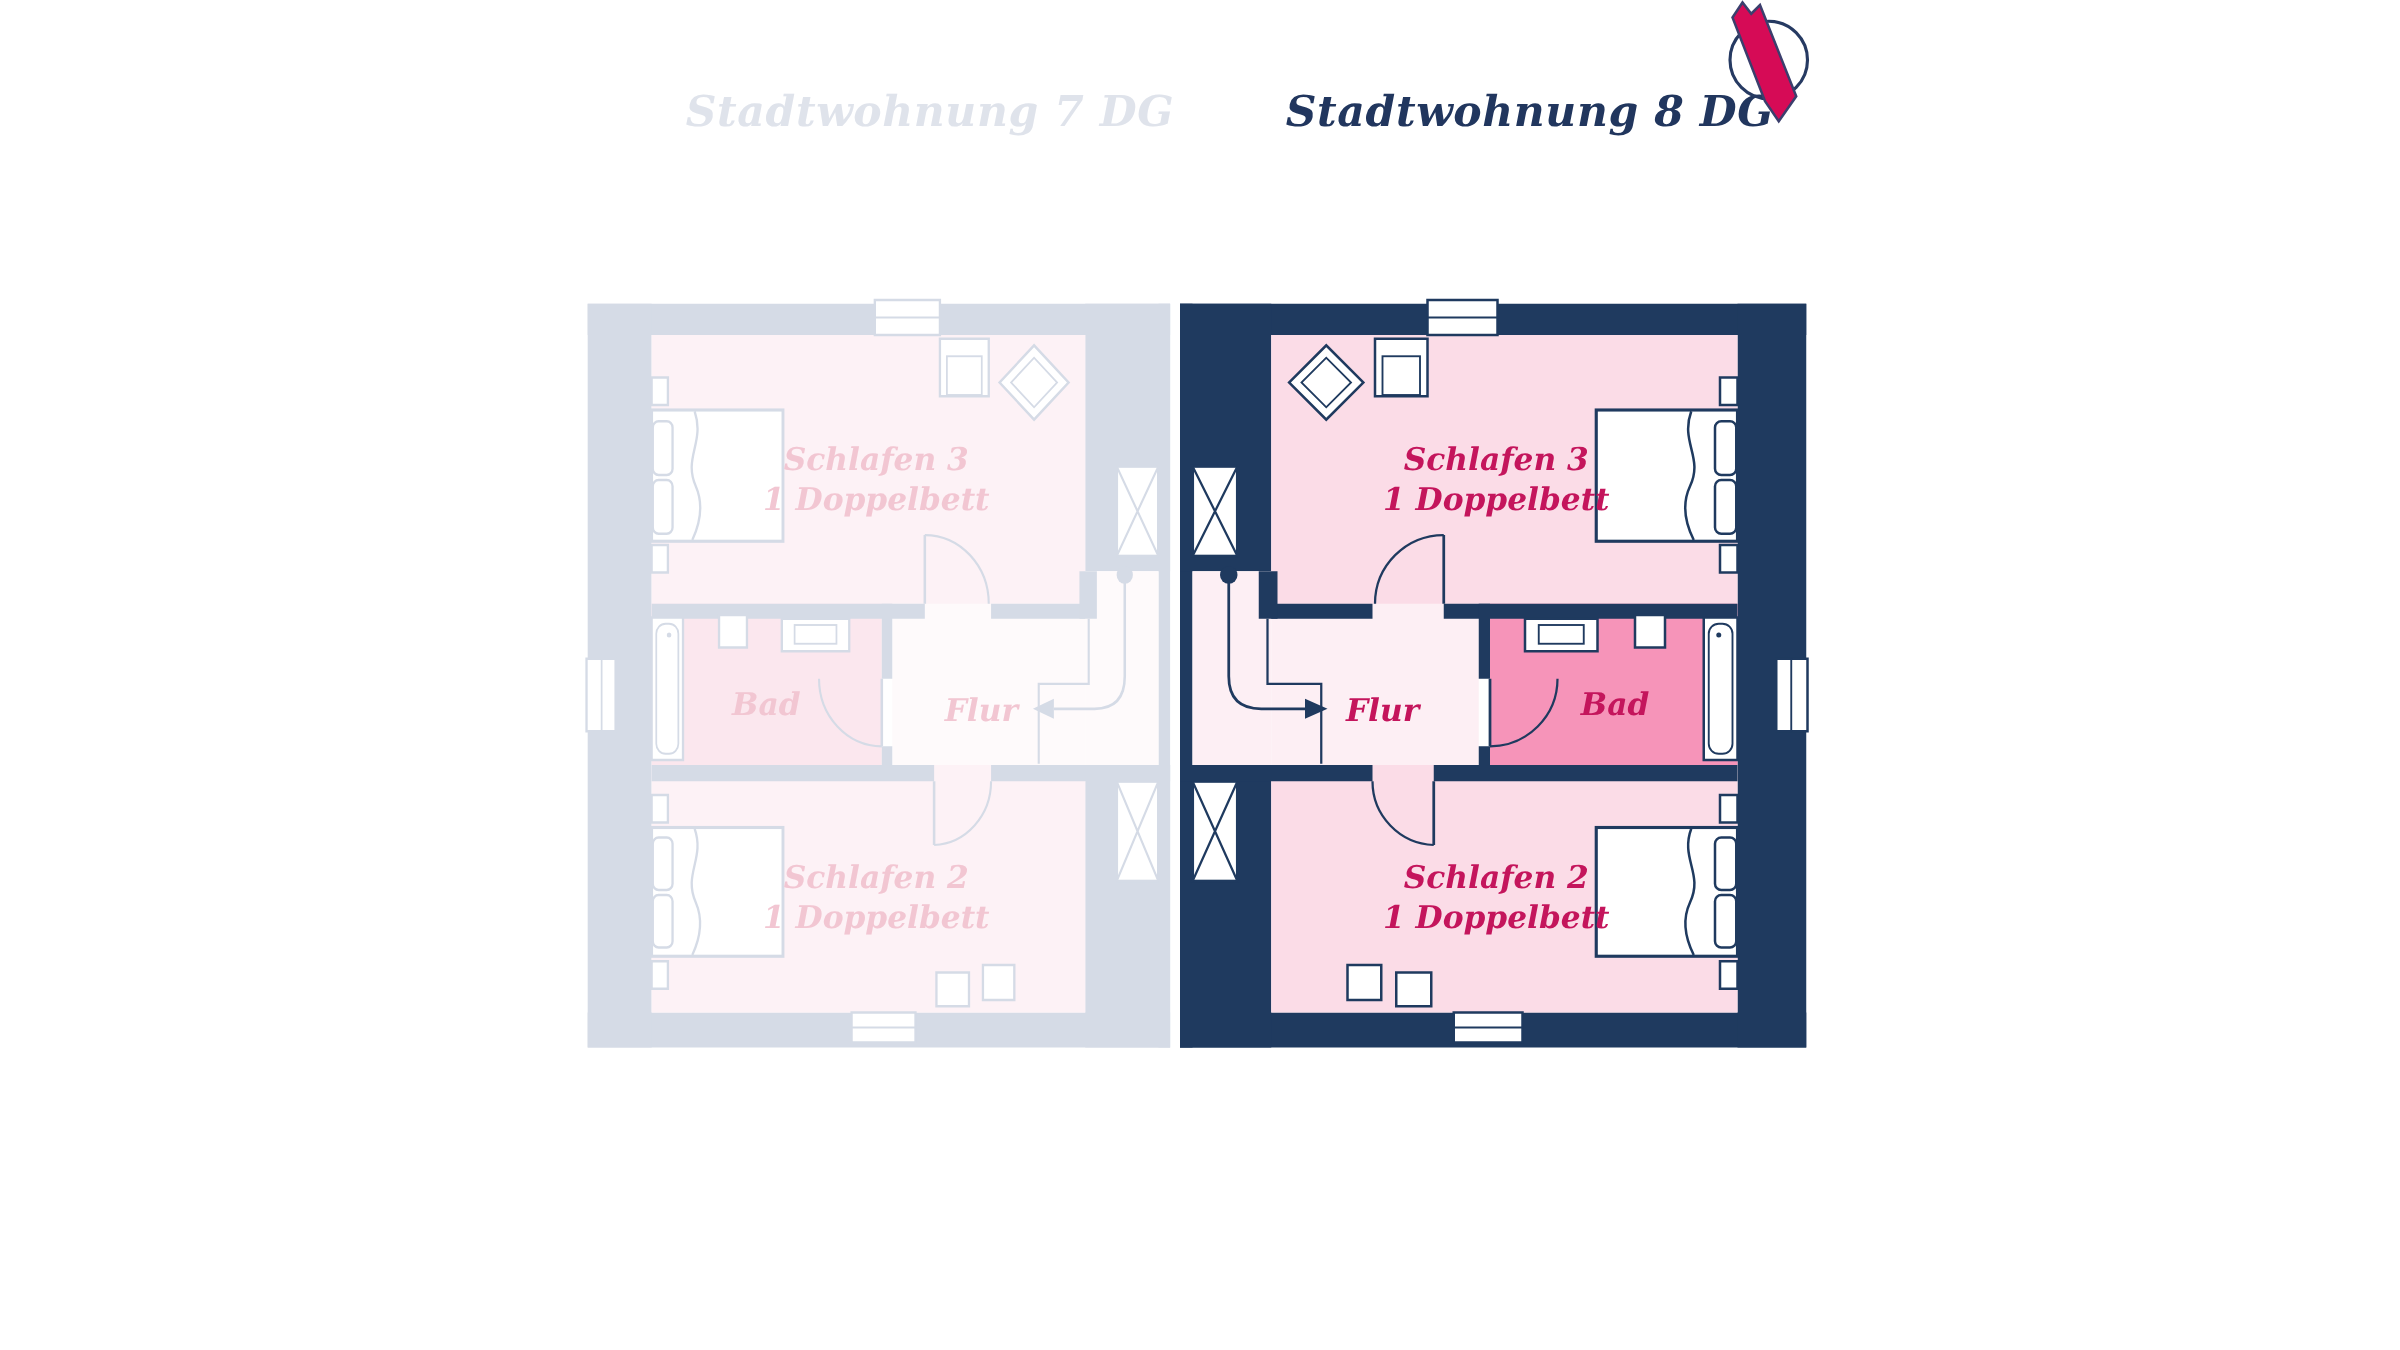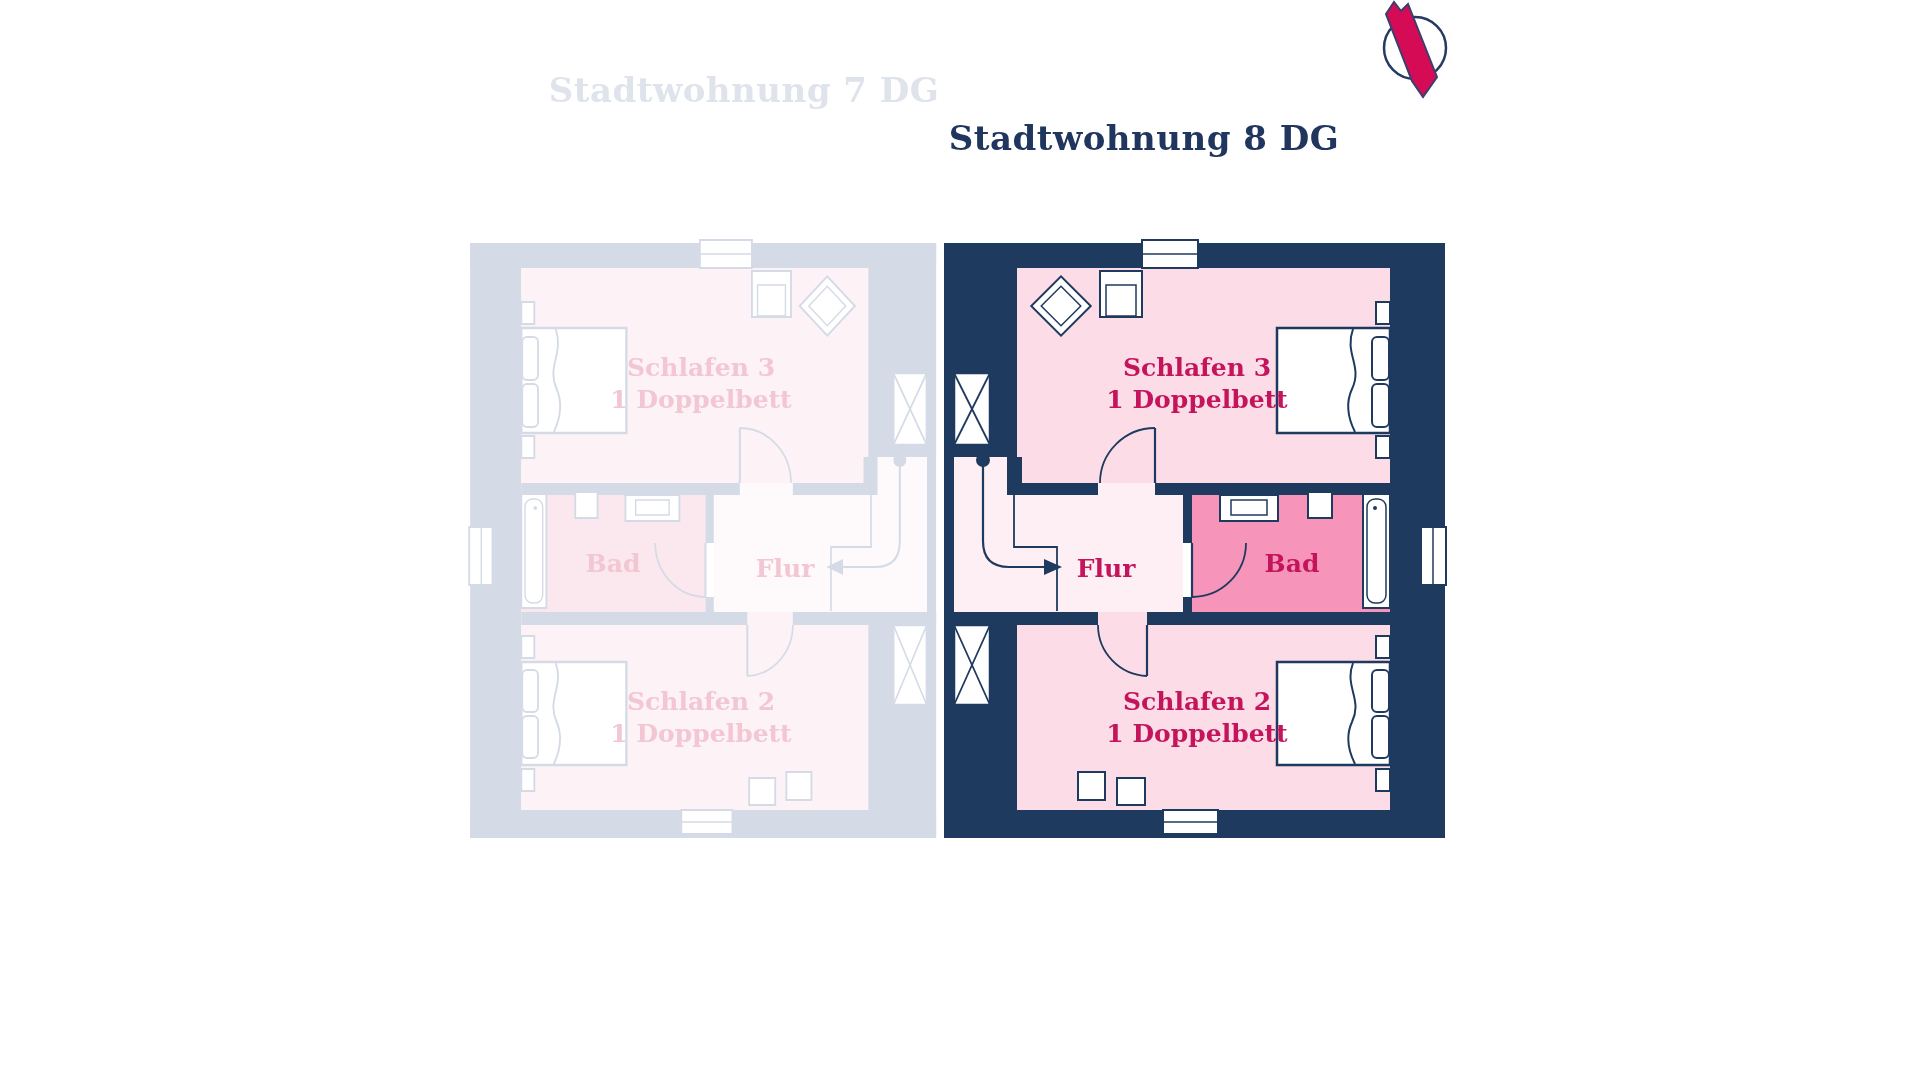--- a/index.html
+++ b/index.html
@@ -5,25 +5,25 @@
   :root{
     --active_wall:#1f3a5f; --active_bedroom:#fbdce7; --active_hall:#fdeff4;
     --active_bath:#f694b9; --active_label:#c4155c;
     --inactive_wall:#d5dbe6; --inactive_bedroom:#fdf2f6; --inactive_hall:#fefafb;
     --inactive_bath:#fbe7ee; --inactive_label:#f2c6d2;
     --heading_active:#21365e; --heading_inactive:#dfe3eb;
     --logo_ribbon:#d60b56; --logo_circle:#263a62; --logo_outline:#3b3f6d;
   }
   html,body{margin:0;padding:0;background:#ffffff;}
   .stage{position:relative;width:1714px;height:1080px;background:#ffffff;overflow:hidden;
-         font-family:"DejaVu Serif","Liberation Serif",serif;}
+         font-family:"DejaVu Serif","Liberation Serif",serif;font-style:italic;}
   .tab{position:absolute;top:70px;width:400px;text-align:center;font-size:34px;font-weight:bold;
        letter-spacing:.5px;cursor:pointer;user-select:none;}
   .tab-inactive{left:544px;color:var(--heading_inactive);}
-  .tab-active{left:944px;color:var(--heading_active);margin-top:48px;}
+  .tab-active{left:1024px;color:var(--heading_active);}
   svg text{font-family:"DejaVu Serif","Liberation Serif",serif;font-weight:bold;font-size:25px;text-anchor:middle;}
   .labels-active text{fill:var(--active_label);}
   .labels-inactive text{fill:var(--inactive_label);}
   .plan-active{--wall:var(--active_wall);--roomA:var(--active_bedroom);
                --roomB:var(--active_hall);--roomC:var(--active_bath);}
   .plan-inactive{--wall:var(--inactive_wall);--roomA:var(--inactive_bedroom);
                --roomB:var(--inactive_hall);--roomC:var(--inactive_bath);}
 </style>
 </head>
 <body>

